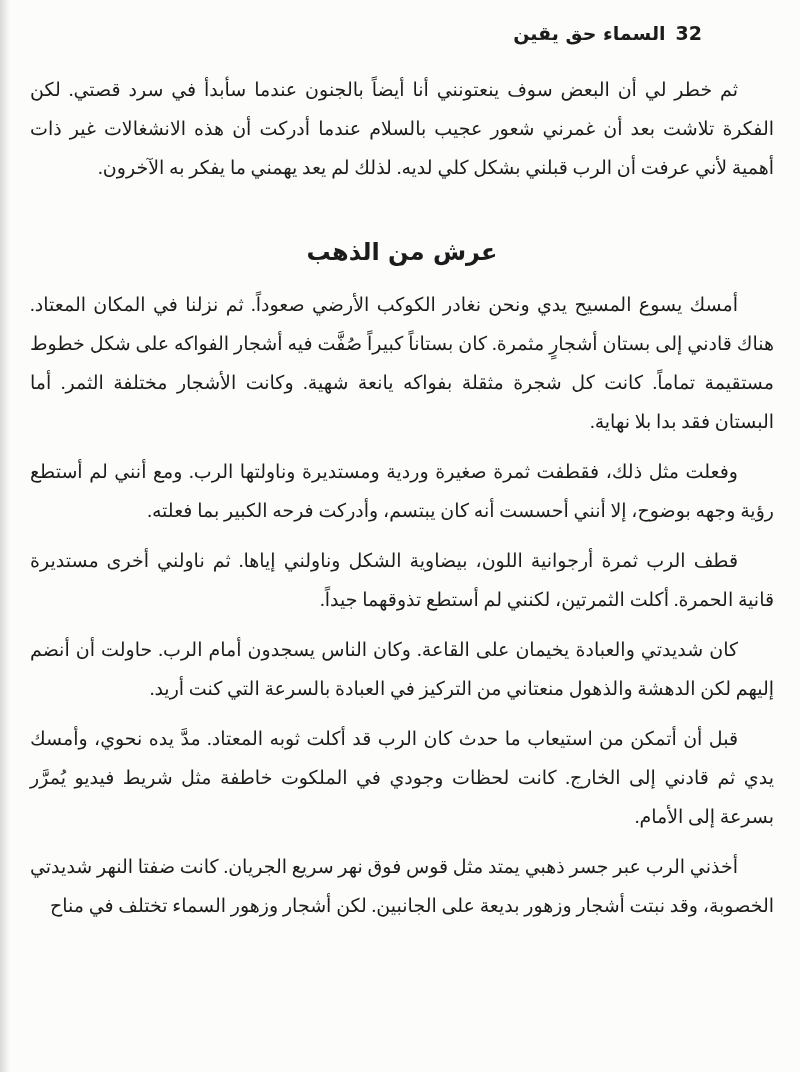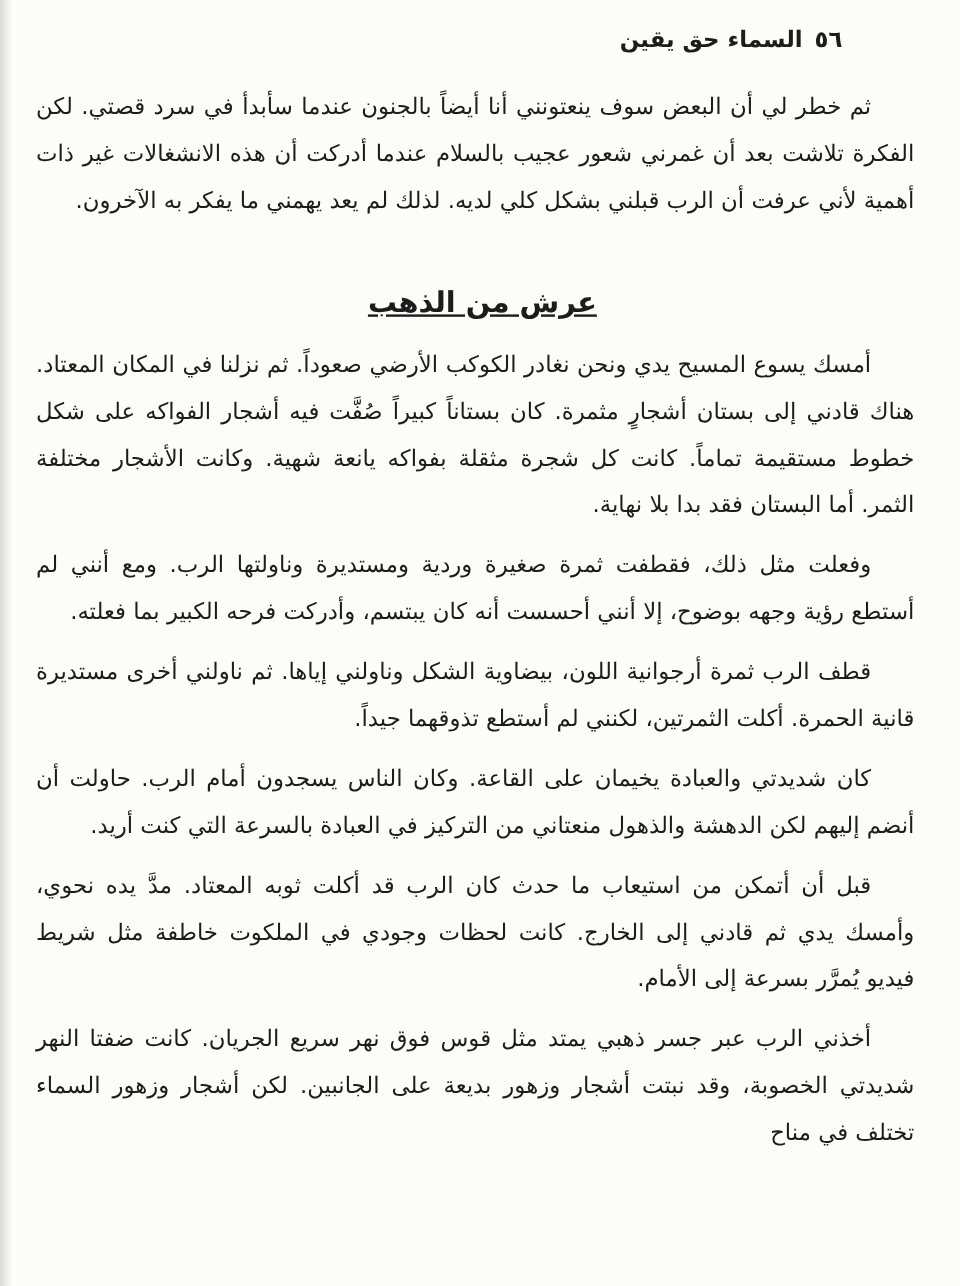--- a/index.html
+++ b/index.html
@@ -41,38 +41,38 @@
     letter-spacing: 0.5px;
   }
   .running-head .page-number {
     margin-left: 10px;
   }
   .para {
     font-size: 19px;
     line-height: 39px;
     text-align: justify;
     text-indent: 36px;
-    margin: 0 12px 11px 0;
+    margin: 0 0 11px 0;
+    font-family: Liberation Serif, serif;
   }
   .section-heading {
     text-align: center;
     font-size: 24px;
     font-weight: bold;
     margin: 48px 0 16px 0;
     line-height: 34px;
-    text-decoration: underline;
   }
 </style>
 </head>
 <body>
 
 <div class="page">
 
   <div class="running-head">
-    <span class="page-number">٥٦</span><span>السماء حق يقين</span>
+    <span class="page-number">32</span><span>السماء حق يقين</span>
   </div>
 
   <p class="para">ثم خطر لي أن البعض سوف ينعتونني أنا أيضاً بالجنون عندما سأبدأ في سرد قصتي. لكن الفكرة تلاشت بعد أن غمرني شعور عجيب بالسلام عندما أدركت أن هذه الانشغالات غير ذات أهمية لأني عرفت أن الرب قبلني بشكل كلي لديه. لذلك لم يعد يهمني ما يفكر به الآخرون.</p>
 
   <h2 class="section-heading">عرش من الذهب</h2>
 
   <p class="para">أمسك يسوع المسيح يدي ونحن نغادر الكوكب الأرضي صعوداً. ثم نزلنا في المكان المعتاد. هناك قادني إلى بستان أشجارٍ مثمرة. كان بستاناً كبيراً صُفَّت فيه أشجار الفواكه على شكل خطوط مستقيمة تماماً. كانت كل شجرة مثقلة بفواكه يانعة شهية. وكانت الأشجار مختلفة الثمر. أما البستان فقد بدا بلا نهاية.</p>
   <p class="para">وفعلت مثل ذلك، فقطفت ثمرة صغيرة وردية ومستديرة وناولتها الرب. ومع أنني لم أستطع رؤية وجهه بوضوح، إلا أنني أحسست أنه كان يبتسم، وأدركت فرحه الكبير بما فعلته.</p>
   <p class="para">قطف الرب ثمرة أرجوانية اللون، بيضاوية الشكل وناولني إياها. ثم ناولني أخرى مستديرة قانية الحمرة. أكلت الثمرتين، لكنني لم أستطع تذوقهما جيداً.</p>
   <p class="para">كان شديدتي والعبادة يخيمان على القاعة. وكان الناس يسجدون أمام الرب. حاولت أن أنضم إليهم لكن الدهشة والذهول منعتاني من التركيز في العبادة بالسرعة التي كنت أريد.</p>

